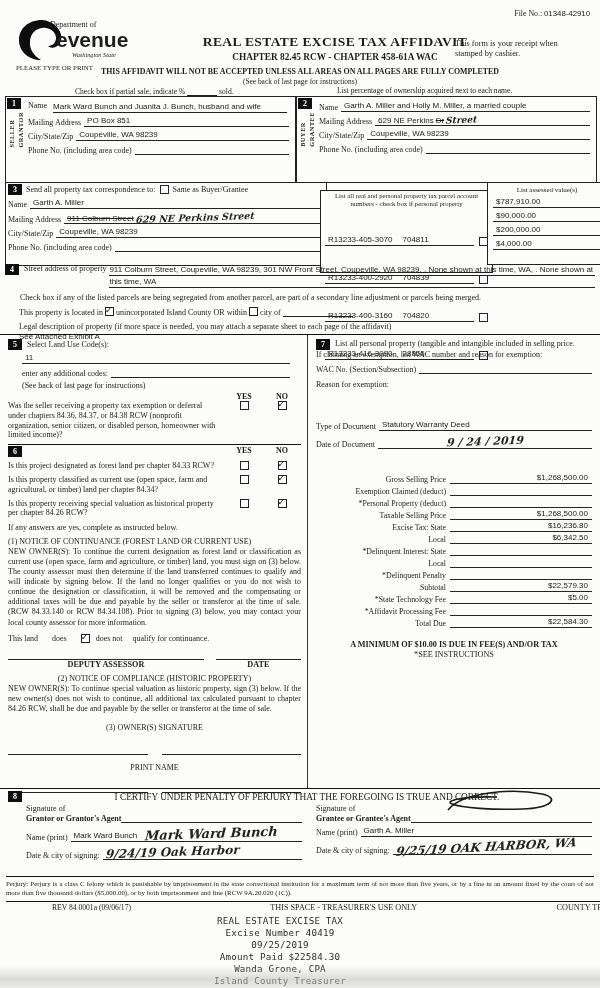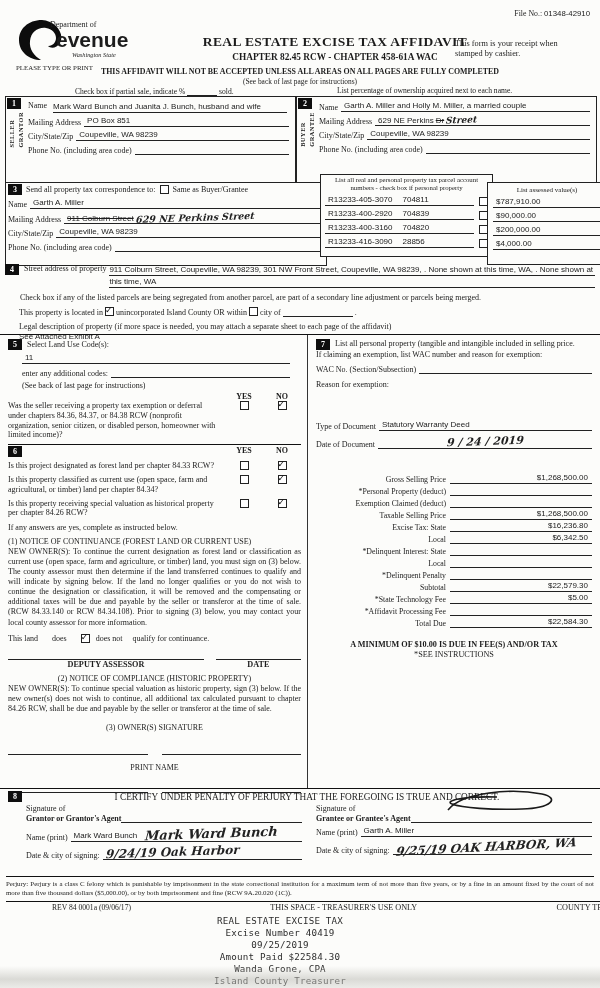--- a/index.html
+++ b/index.html
@@ -173,21 +173,21 @@
     <div class="fline">
         <span class="lbl">City/State/Zip</span>
         <span class="fill val">Coupeville, WA  98239</span>
       </div>
     <div class="fline">
         <span class="lbl">Phone No. (including area code)</span>
         <span class="fill"></span>
       </div>
   </div>
 
-  <div class="fbox" style="left:320px;top:174px;width:163px;height:79px;flex-direction:column;padding:1px 4px;">
+  <div class="fbox" style="left:320px;top:190px;width:163px;height:79px;flex-direction:column;padding:1px 4px;gap:24px;">
     <div class="ctr" style="font-size:6.8px;line-height:1.15;">List all real and personal property tax parcel account numbers - check box if personal property</div>
     <div class="fline">
       <span class="fill" style="display:flex;gap:10px;">
           <span class="val">R13233-405-3070</span>
           <span class="val">704811</span>
         </span>
       <span class="cb" style="margin-left:5px;"></span>
     </div>
     <div class="fline">
       <span class="fill" style="display:flex;gap:10px;">
@@ -358,25 +358,25 @@
           <span class="lbl">Date of Document</span>
           <span class="fill ctr"><span class="hand" style="font-size:11px;">9 / 24 / 2019</span></span>
         </div>
 
       <div style="margin-top:24px;">
         <div class="frow">
             <span class="flabel">Gross Selling Price</span>
             <span class="fvalue val">$1,268,500.00</span>
           </div>
         <div class="frow">
+            <span class="flabel">Exemption Claimed (deduct)</span>
+            <span class="fvalue val"></span>
+          </div>
+        <div class="frow">
             <span class="flabel">*Personal Property (deduct)</span>
-            <span class="fvalue val"></span>
-          </div>
-        <div class="frow">
-            <span class="flabel">Exemption Claimed (deduct)</span>
             <span class="fvalue val"></span>
           </div>
         <div class="frow">
             <span class="flabel">Taxable Selling Price</span>
             <span class="fvalue val">$1,268,500.00</span>
           </div>
         <div class="frow">
             <span class="flabel">Excise Tax:  State</span>
             <span class="fvalue val">$16,236.80</span>
           </div>

